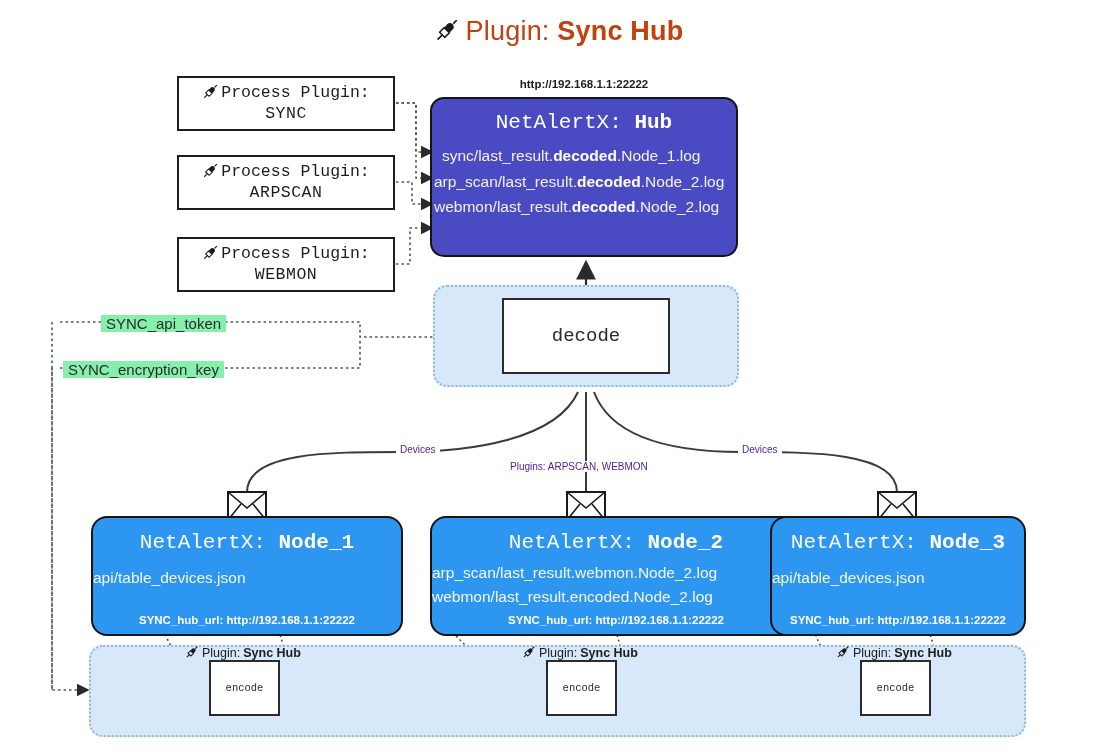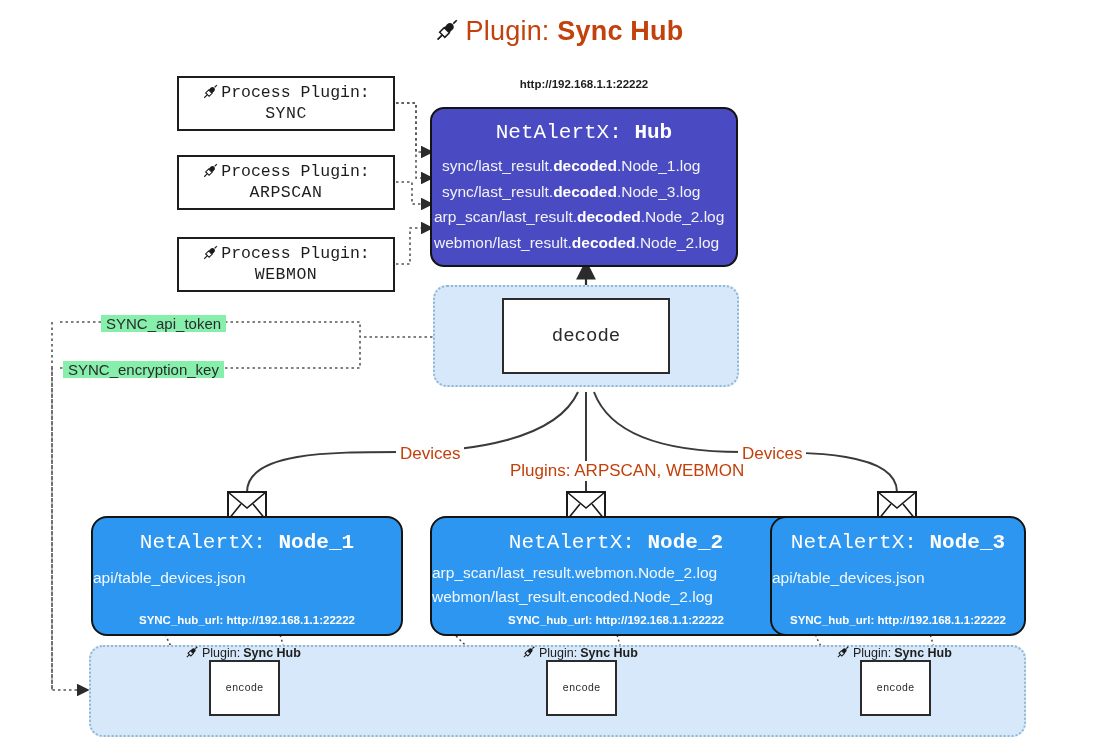--- a/index.html
+++ b/index.html
@@ -18,21 +18,21 @@
   
   .pbox{position:absolute;width:218px;height:55px;background:#fff;
         border:2px solid #1d1d1d;box-sizing:border-box;
         display:flex;flex-direction:column;align-items:center;justify-content:center;
         font-family:"Liberation Mono","DejaVu Sans Mono",monospace;
         font-size:16.5px;color:#1d1d1d;line-height:1.22;}
   .pbox .l1{display:flex;align-items:flex-start;gap:2px;}
   .pbox .l2{letter-spacing:.5px;}
 
   
-  .hub{position:absolute;left:430px;top:107px;width:308px;height:160px;
+  .hub{position:absolute;left:430px;top:97px;width:308px;height:160px;
        background:#4a4ac2;border:2px solid #141414;border-radius:14px;
        box-sizing:border-box;color:#fff;}
   .hub .hub-title{text-align:center;margin-top:12px;font-size:21px;
        font-family:"Liberation Mono","DejaVu Sans Mono",monospace;}
   .hub .hub-title b{font-weight:700;}
   .hub .rows{margin-top:9px;}
   .hub .row{font-size:15.5px;line-height:1.66;white-space:nowrap;
        color:#f2f2f7;padding-left:10px;}
   .hub .row b{font-weight:700;color:#ffffff;}
   .hub .row.wide{padding-left:2px;}
@@ -63,21 +63,21 @@
 
   
   .env{position:absolute;width:40px;height:30px;}
 
   
   .pcap{position:absolute;font-size:12.5px;color:#1d1d1d;white-space:nowrap;
         display:flex;align-items:center;gap:3px;}
   .pcap b{font-weight:700;}
 
   
-  .elab{position:absolute;font-size:17px;color:#c2410c;background:#fff;
+  .elab{position:absolute;font-size:10px;color:#4c1d95;background:#fff;
         padding:0 4px;white-space:nowrap;}
   .elab2{position:absolute;font-size:15px;color:#2b2b2b;background:#86efac;
         padding:0 5px;white-space:nowrap;}
 </style>
 </head>
 <body>
 
 <div class="stage">
 
   <svg class="edges" viewBox="0 0 1117 754">
@@ -187,21 +187,20 @@
   </div>
 
   <div class="hub-url">http://192.168.1.1:22222</div>
   <div class="hub">
     <div class="hub-title">
       <span>NetAlertX:</span>
       <b>Hub</b>
     </div>
     <div class="rows">
       <div class="row"><span>sync/last_result.</span><b>decoded</b><span>.Node_1.log</span></div>
-      <div class="row"><span>sync/last_result.</span><b>decoded</b><span>.Node_3.log</span></div>
       <div class="row wide"><span>arp_scan/last_result.</span><b>decoded</b><span>.Node_2.log</span></div>
       <div class="row wide"><span>webmon/last_result.</span><b>decoded</b><span>.Node_2.log</span></div>
     </div>
   </div>
 
   <div class="lbox" style="left:433px;top:285px;width:306px;height:102px;"></div>
   <div class="wbox decode">decode</div>
 
   <div class="elab2" style="left:101px;top:315px;">SYNC_api_token</div>
   <div class="elab2" style="left:63px;top:361px;">SYNC_encryption_key</div>

